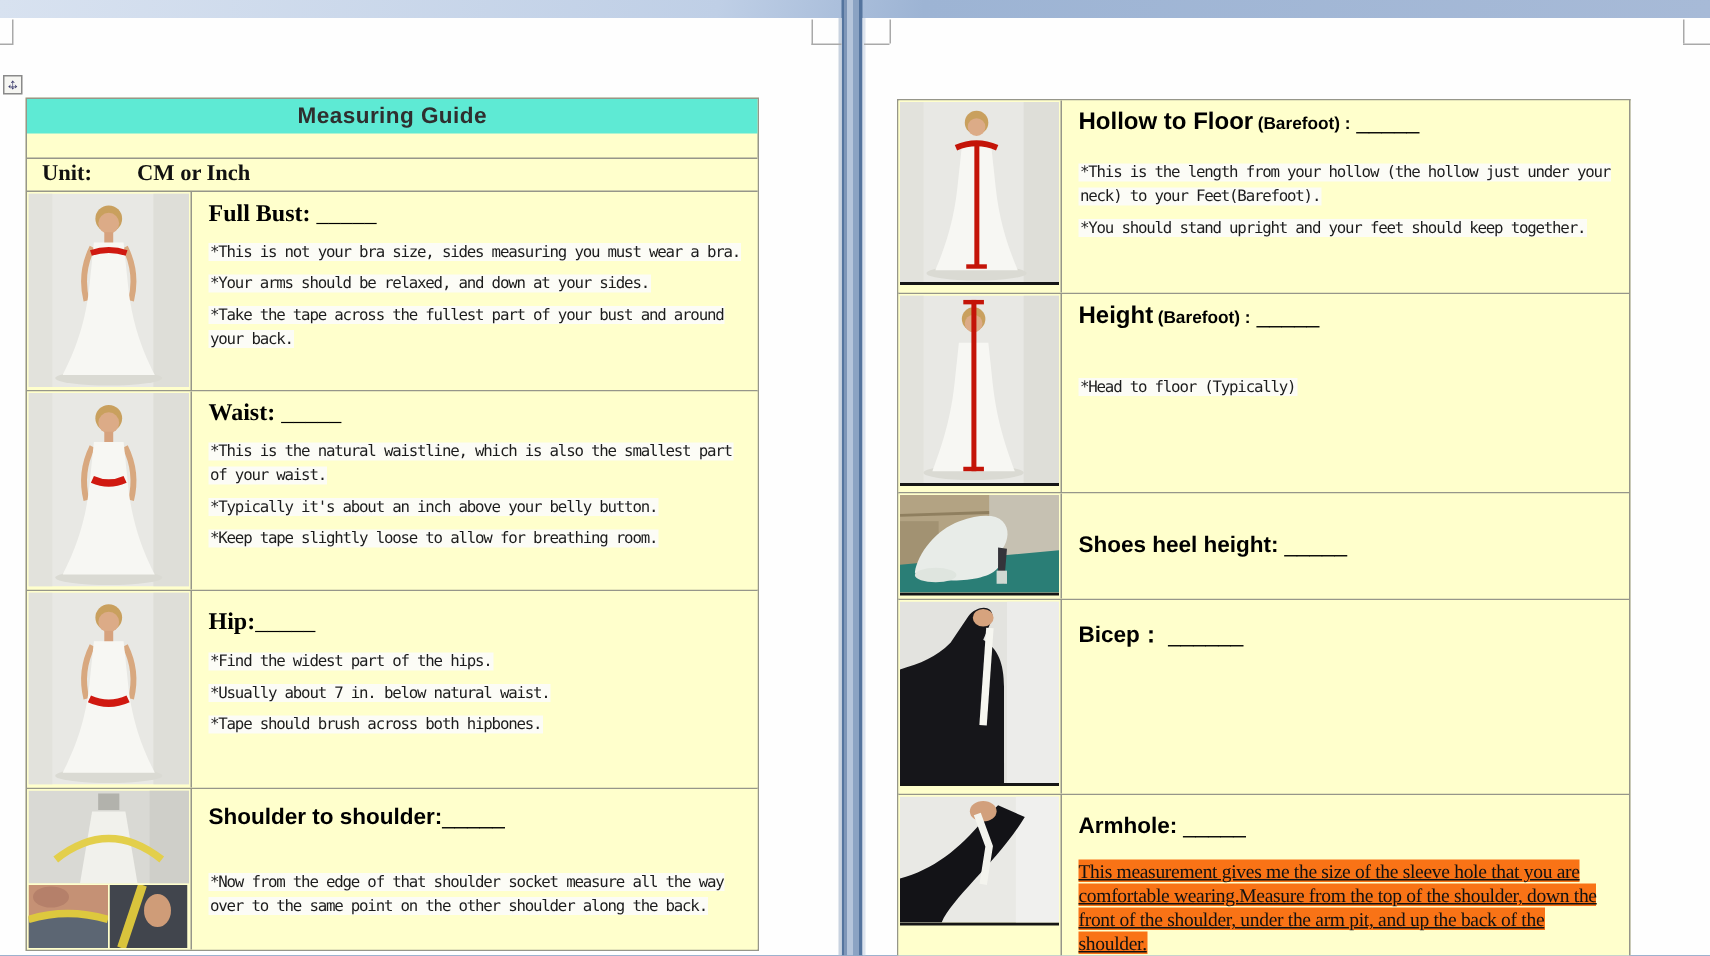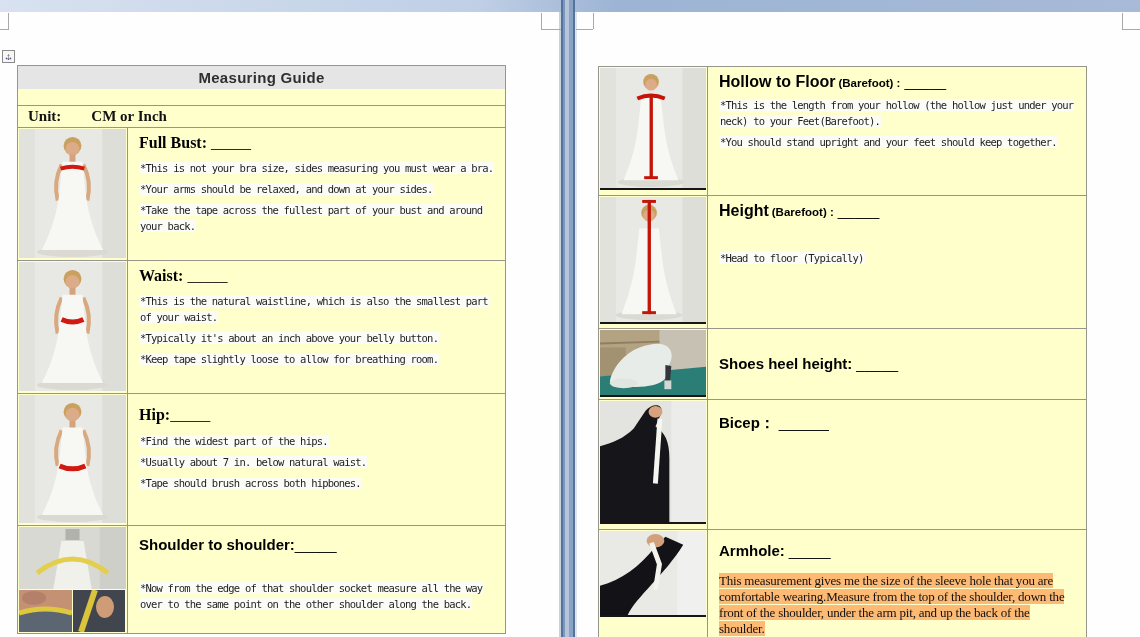--- a/index.html
+++ b/index.html
@@ -17,21 +17,21 @@
   .crop{position:absolute;background:#a9a9a9;}
   
   .move-handle{position:absolute;left:2px;top:38px;width:13px;height:13px;background:#f6f6f2;
                border:1px solid #8a8a8a;box-sizing:border-box;cursor:move;}
   .move-handle span{position:absolute;left:0;top:0;width:11px;height:11px;line-height:11px;
                     text-align:center;font-size:10px;color:#3a3a6a;}
   
   .doc-table{position:absolute;box-sizing:border-box;border:1px solid #96968a;background:#ffffcc;}
   .trow{display:flex;box-sizing:border-box;border-top:1px solid #96968a;}
   .trow:first-child{border-top:none;}
-  .title-row{background:#e5e5e5;align-items:center;justify-content:center;text-align:center;}
+  .title-row{background:#5eead4;align-items:center;justify-content:center;text-align:center;}
   .unit-row{background:#ffffcc;align-items:center;padding-left:10px;margin-top:16px;}
   .imgcell{box-sizing:border-box;border-right:1px solid #96968a;background:#ffffcc;
            padding:1px;display:flex;flex-direction:column;}
   .left-t .imgcell{width:110px;}
   .right-t .imgcell{width:109px;}
   .txtcell{flex:1;box-sizing:border-box;background:#ffffcc;padding:6px 10px 0 11px;overflow:hidden;}
   
   .doc-title{font-weight:bold;font-size:15px;color:#2f2f2f;letter-spacing:.3px;}
   .unit-label,.unit-value{font-family:"Liberation Serif",serif;font-weight:bold;font-size:15px;color:#111;}
   .unit-value{margin-left:30px;}
@@ -39,21 +39,21 @@
   .hdr-sans{font-weight:bold;font-size:15px;color:#000;}
   .hdr-lg{font-size:16px;}
   .hdr-sub{font-weight:bold;font-size:11.5px;color:#000;margin-left:3px;}
   .blank{font-weight:normal;color:#000;margin-left:4px;letter-spacing:0;}
   .note{font-family:"DejaVu Sans Mono",monospace;font-size:10.5px;letter-spacing:-0.8px;
         line-height:16px;color:#1c1c1c;margin:0 0 5px 0;}
   .note b{font-weight:normal;background:#fcfcf6;padding:0 1px;box-decoration-break:clone;
           -webkit-box-decoration-break:clone;}
   .serif-body{font-family:"Liberation Serif",serif;font-size:13px;letter-spacing:-0.2px;
               line-height:16px;color:#111;margin-top:13px;}
-  .serif-body b{font-weight:normal;background:#fdba74;box-decoration-break:clone;
+  .serif-body b{font-weight:normal;background:#f97316;box-decoration-break:clone;text-decoration:underline;
                 -webkit-box-decoration-break:clone;}
   .gap-note{margin-top:30px;}
   .gap-note-sm{margin-top:26px;}
   .vcenter{display:flex;align-items:center;padding-top:0;}
   
   .photo{width:100%;display:block;}
   .photo-r{border-bottom:2px solid #161616;}
   .collage-row{display:flex;gap:1px;margin-top:1px;}
 </style>
 </head>
@@ -206,21 +206,21 @@
             <circle cx="52" cy="14" r="8" fill="#c9a05e"></circle>
               <circle cx="52" cy="17" r="6" fill="#dcab87"></circle>
             <path d="M42,30 L62,30 L65,58 C68,86 76,104 80,114 L24,114 C28,104 36,86 39,58 Z" fill="#f7f7f3"></path>
             <path d="M38,31 Q52,25 66,31" stroke="#c41408" stroke-width="4" fill="none"></path>
             <rect x="50.5" y="28" width="3.4" height="84" fill="#c41408"></rect>
             <rect x="45" y="110" width="14" height="3" fill="#c41408"></rect>
           </svg>
         </div>
         <div class="txtcell">
           <div><span class="hdr-sans hdr-lg">Hollow to Floor</span><span class="hdr-sub">(Barefoot) :</span><span class="hdr-sans blank">_____</span></div>
-          <p class="note" style="margin-top:6px"><b>*This is the length from your hollow (the hollow just under your neck) to your Feet(Barefoot).</b></p>
+          <p class="note" style="margin-top:16px"><b>*This is the length from your hollow (the hollow just under your neck) to your Feet(Barefoot).</b></p>
           <p class="note"><b>*You should stand upright and your feet should keep together.</b></p>
         </div>
       </div>
 
       <div class="trow" style="height:133px">
         <div class="imgcell">
           <svg class="photo photo-r" viewBox="0 0 108 127" height="125" preserveAspectRatio="none">
             <rect width="108" height="127" fill="#e8e8e4"></rect>
               <rect x="84" width="24" height="127" fill="#dedeD8"></rect>
               <rect width="16" height="127" fill="#e2e2dc"></rect>

